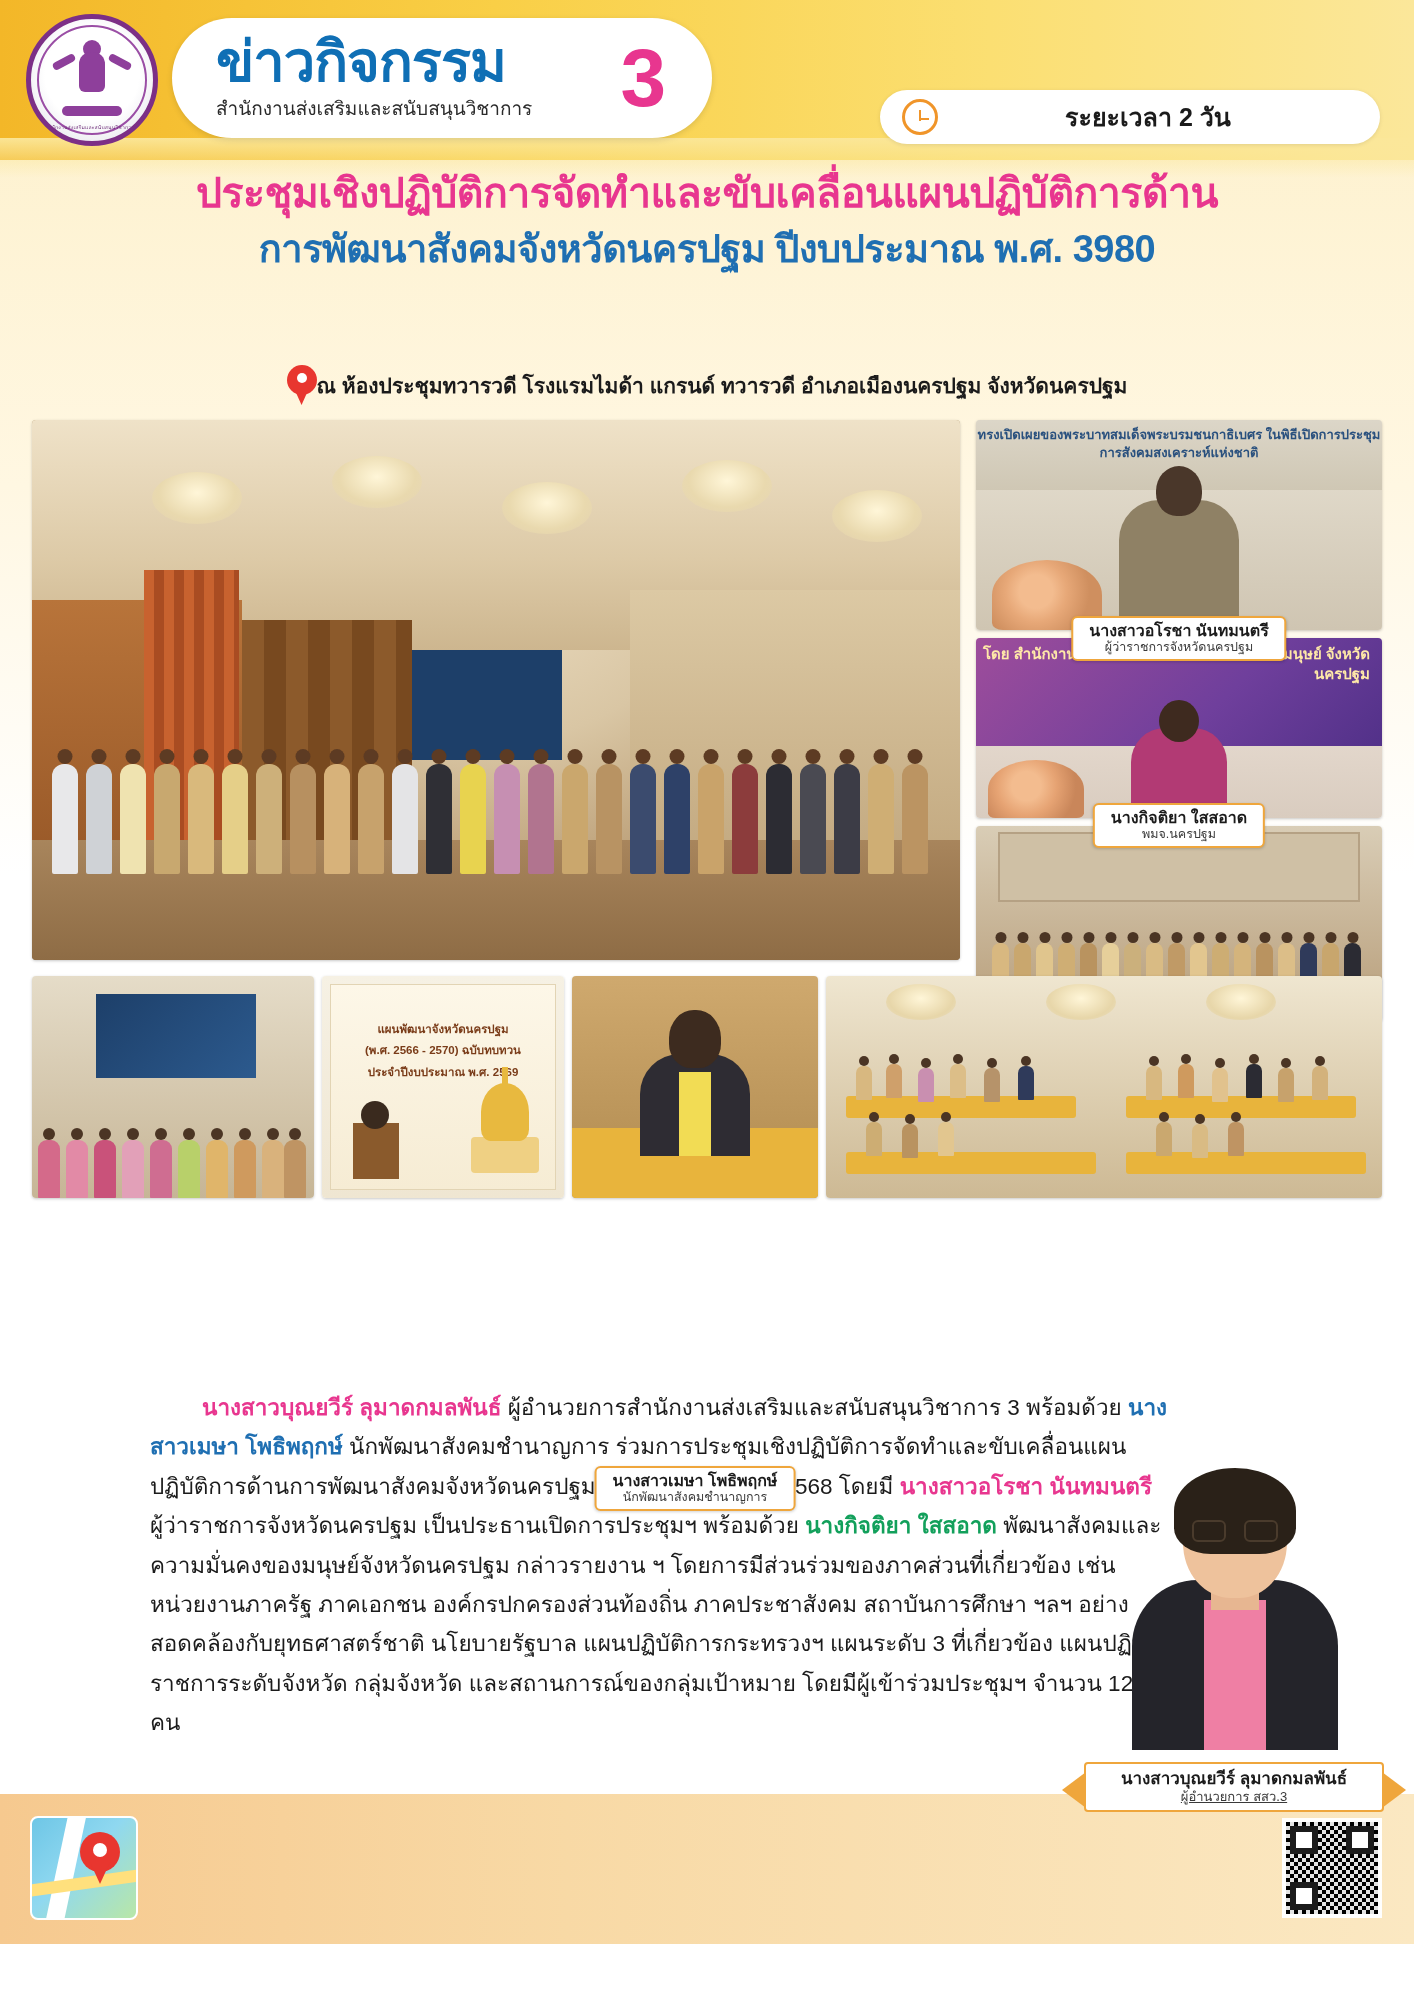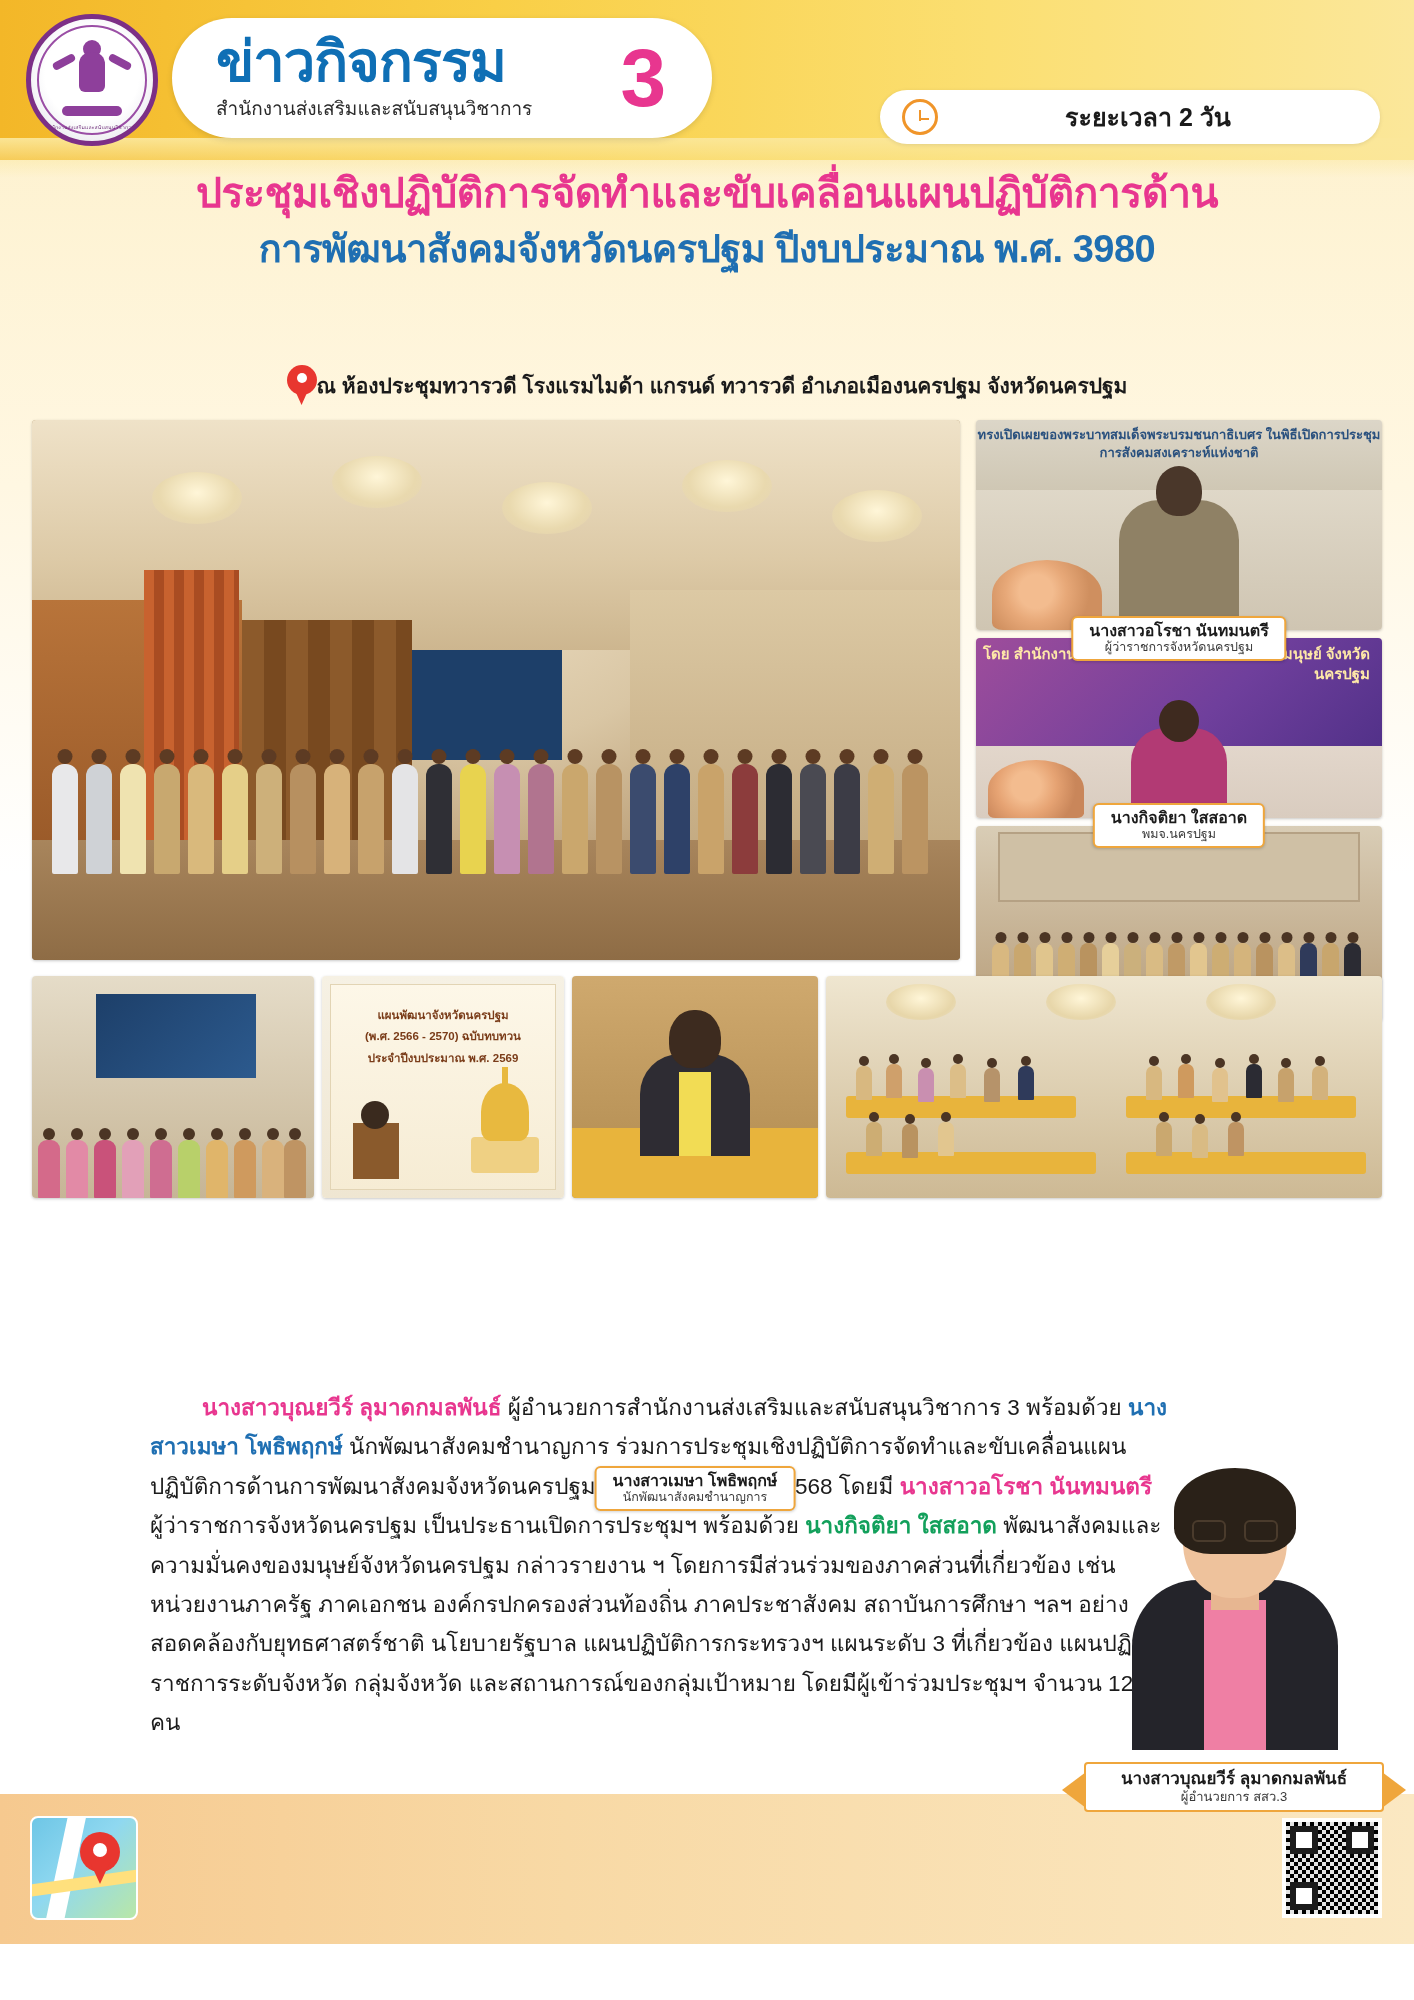--- a/index.html
+++ b/index.html
@@ -419,21 +419,21 @@
   #photo-slide { left: 290px; top: 556px; width: 242px; height: 222px;
     background: linear-gradient(180deg, #f6f1e4 0%, #efe6d2 100%);
   }
   #photo-slide .slide {
     position: absolute; inset: 8px;
     background: linear-gradient(180deg, #fdf7e8 0%, #f6ecd4 100%);
     border: 1px solid #e2d4b4;
   }
   #photo-slide .slide .t {
     text-align: center; font-size: 11.5px; color: #7a3c19; font-weight: bold;
-    margin-top: 22px; line-height: 1.5;
+    margin-top: 36px; line-height: 1.5;
   }
   #photo-slide .pagoda {
     position: absolute; right: 14px; bottom: 10px; width: 72px; height: 110px;
   }
   #photo-slide .pagoda .dome {
     position: absolute; bottom: 38px; left: 12px; width: 48px; height: 58px;
     background: #e8b93f; border-radius: 50% 50% 20% 20%;
   }
   #photo-slide .pagoda .spire {
     position: absolute; bottom: 90px; left: 33px; width: 6px; height: 22px; background: #e8b93f;
@@ -555,21 +555,21 @@
   .name-ribbon::before, .name-ribbon::after {
     content: "";
     position: absolute; top: 8px;
     width: 0; height: 0;
     border-top: 18px solid transparent;
     border-bottom: 18px solid transparent;
   }
   .name-ribbon::before { left: -24px; border-right: 24px solid #efa63c; }
   .name-ribbon::after { right: -24px; border-left: 24px solid #efa63c; }
   .name-ribbon .n { font-size: 17px; font-weight: bold; color: #1b1b1b; line-height: 1.2; }
-  .name-ribbon .r { font-size: 13px; color: #3a3a3a; line-height: 1.2; }
+  .name-ribbon .r { font-size: 13px; color: #3a3a3a; line-height: 1.2; text-decoration: underline; }
   
   .footer {
     position: absolute;
     bottom: 0; left: 0;
     width: 1414px; height: 150px;
     background: linear-gradient(90deg, #f6c98f 0%, #f8d9a5 40%, #fbe8c2 100%);
   }
   .footer .map-icon {
     position: absolute; left: 30px; top: 22px;
     width: 108px; height: 104px;

